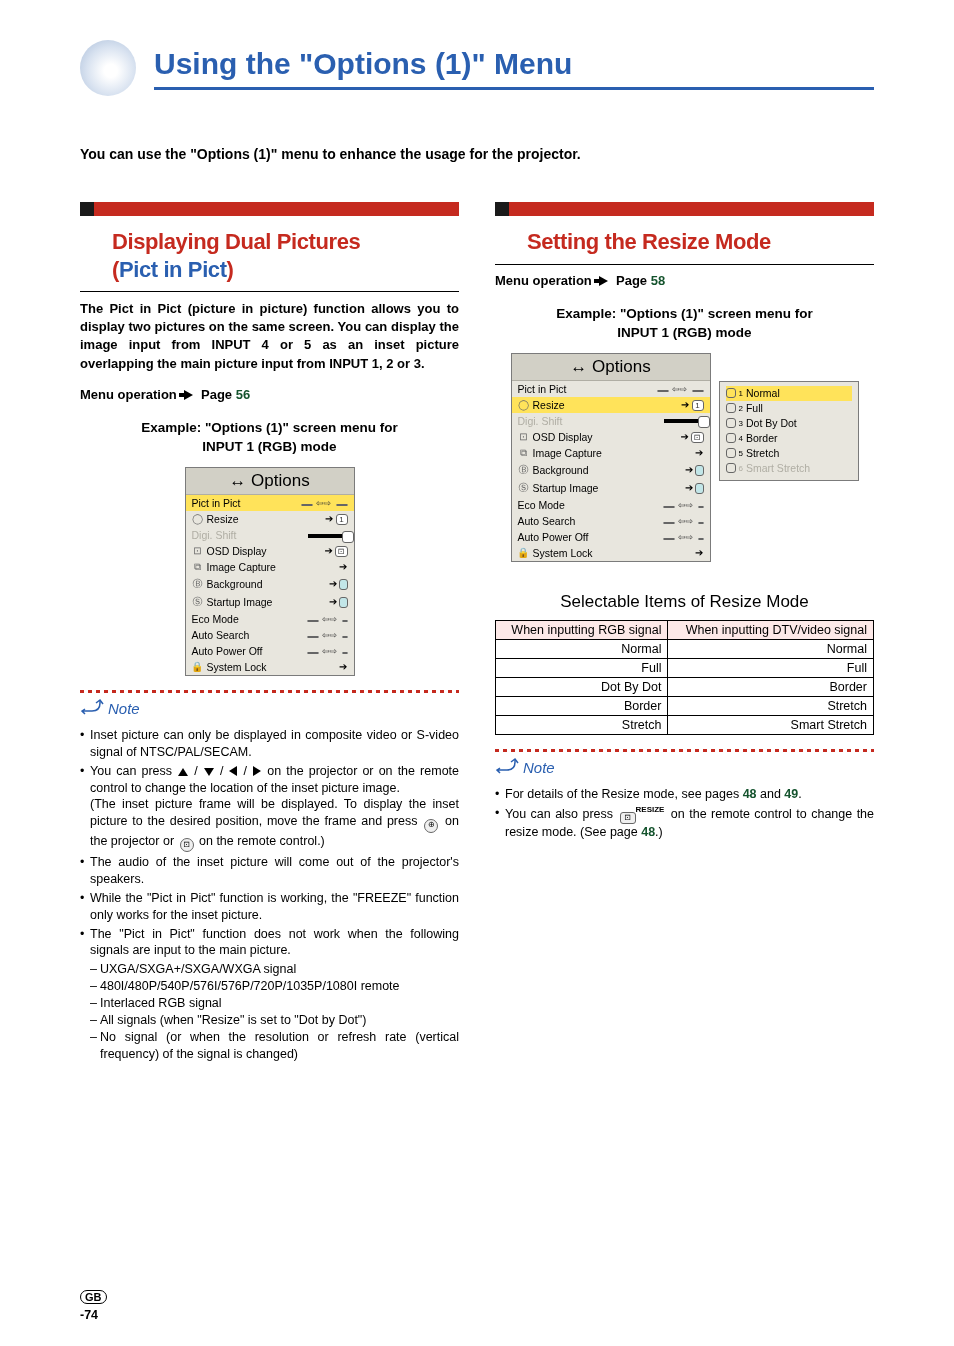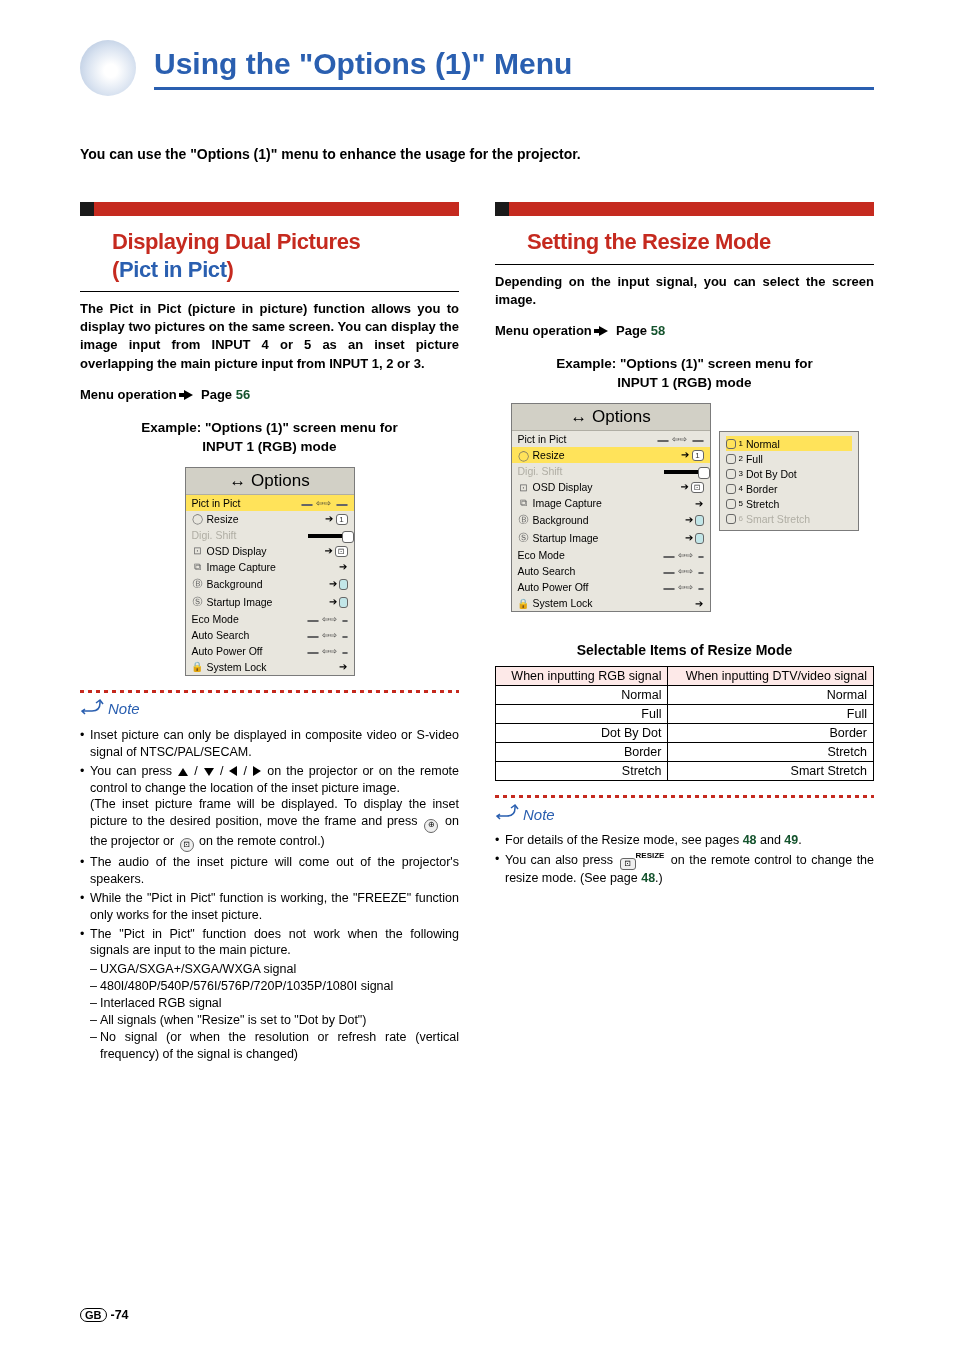--- a/index.html
+++ b/index.html
@@ -214,30 +214,30 @@
       width:16px;height:12px;font-size:8px;
       vertical-align:-2px;background:#f0f0f0;margin:0 2px;
     }
     .ic-label{font-size:8px;vertical-align:6px;margin-left:-2px;margin-right:2px;font-weight:bold;}
     .tri{display:inline-block;width:0;height:0;vertical-align:-1px;margin:0 1px;}
     .tri.up{border-left:5px solid transparent;border-right:5px solid transparent;border-bottom:8px solid #000;}
     .tri.down{border-left:5px solid transparent;border-right:5px solid transparent;border-top:8px solid #000;}
     .tri.left{border-top:5px solid transparent;border-bottom:5px solid transparent;border-right:8px solid #000;}
     .tri.right{border-top:5px solid transparent;border-bottom:5px solid transparent;border-left:8px solid #000;}
 
-    .tbl-caption{font-weight:bold;text-align:center;font-size:14px;margin:4px 0 8px;}
+    .tbl-caption{font-weight:normal;text-align:center;font-size:17px;margin:4px 0 8px;}
     .resize-table{width:100%;border-collapse:collapse;font-size:12.5px;}
     .resize-table th,.resize-table td{border:1px solid #000;padding:2px 6px;text-align:right;font-weight:normal;}
     .resize-table .hdr{background:#fde9e8;}
 
     .footer {
       position:absolute;left:80px;bottom:24px;
       font-size:12.5px;
       font-weight:bold;
-      display:flex;align-items:flex-start;gap:4px;
+      display:flex;align-items:flex-start;gap:4px;flex-direction:column;
     }
     .footer .gb{border:1px solid #000;border-radius:10px;padding:0 4px;font-size:11px;}
   </style>
 </head>
 <body>
 
 <div class="header-bar">
   <div class="header-circle"></div>
   <div class="page-title">Using the "Options (1)" Menu</div>
 </div>
@@ -330,34 +330,33 @@
       <li>
         <span>You can press </span><span class="tri up"></span> / <span class="tri down"></span> / <span class="tri left"></span> / <span class="tri right"></span><span> on the projector or on the remote control to change the location of the inset picture image.</span><br>
         <span>(The inset picture frame will be displayed. To display the inset picture to the desired position, move the frame and press </span><span class="ic-badge">⊕</span><span> on the projector or </span><span class="ic-badge">⊡</span><span> on the remote control.)</span>
       </li>
       <li>The audio of the inset picture will come out of the projector's speakers.</li>
       <li>While the "Pict in Pict" function is working, the "FREEZE" function only works for the inset picture.</li>
       <li>
         <span>The "Pict in Pict" function does not work when the following signals are input to the main picture.</span>
         <ul class="note-sublist">
           <li>UXGA/SXGA+/SXGA/WXGA signal</li>
-          <li>480I/480P/540P/576I/576P/720P/1035P/1080I signal</li>
+          <li>480I/480P/540P/576I/576P/720P/1035P/1080I remote</li>
           <li>Interlaced RGB signal</li>
           <li>All signals (when "Resize" is set to "Dot by Dot")</li>
           <li>No signal (or when the resolution or refresh rate (vertical frequency) of the signal is changed)</li>
         </ul>
       </li>
     </ul>
   </div>
 
   <div class="col">
     <div class="red-bar"></div>
     <div class="section-title">Setting the Resize Mode</div>
     <div class="divider"></div>
-    <p class="body-text bold justify">Depending on the input signal, you can select the screen image.</p>
     <p class="menu-op">
       <span>Menu operation</span> <span class="arrow-right"></span> <span>Page</span> <span class="page-ref">58</span>
     </p>
     <p class="example-title">
       <span>Example: "Options (1)" screen menu for</span><br><span>INPUT 1 (RGB) mode</span>
     </p>
 
     <div class="resize-flex">
       <div class="menu-panel" style="width:200px;margin:0">
         <div class="mp-header">↔ <span>Options</span></div>

